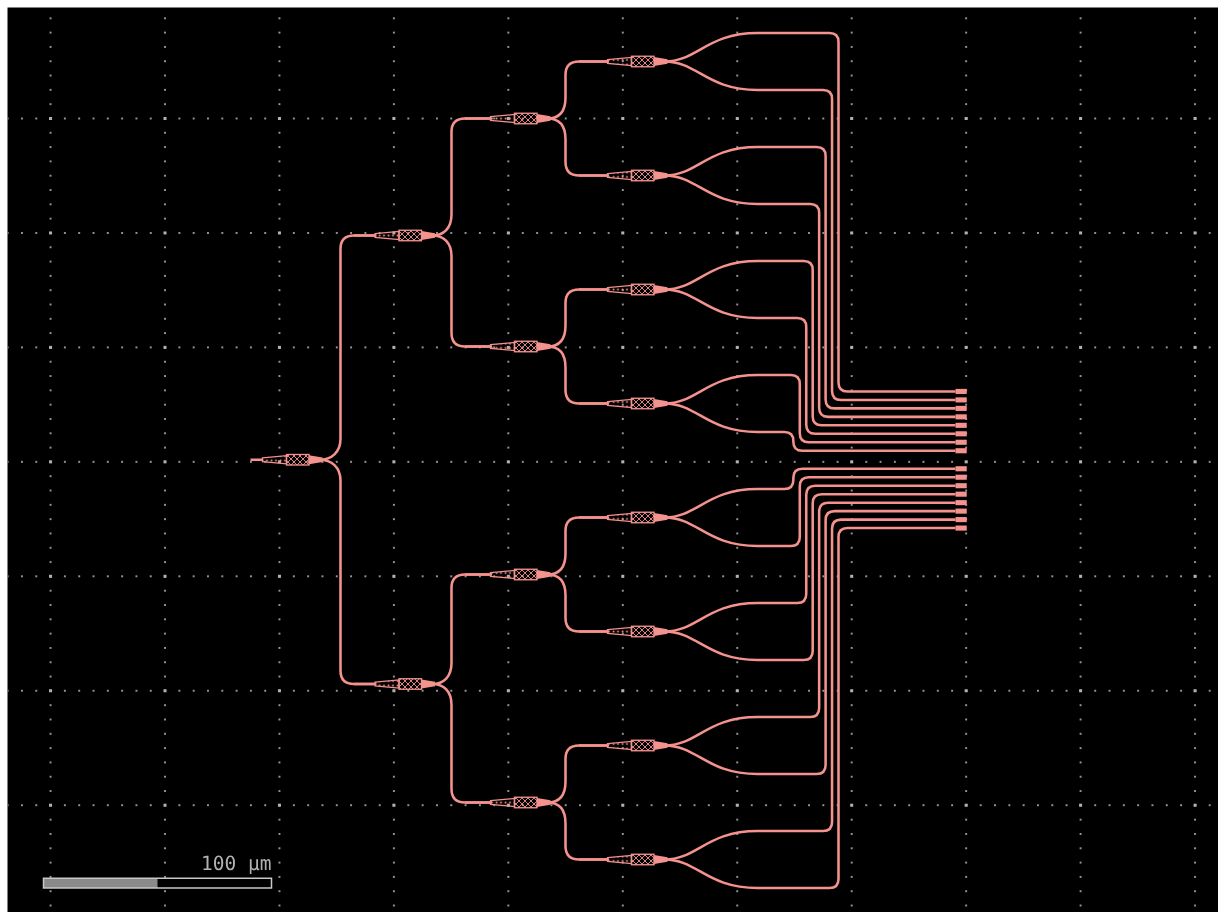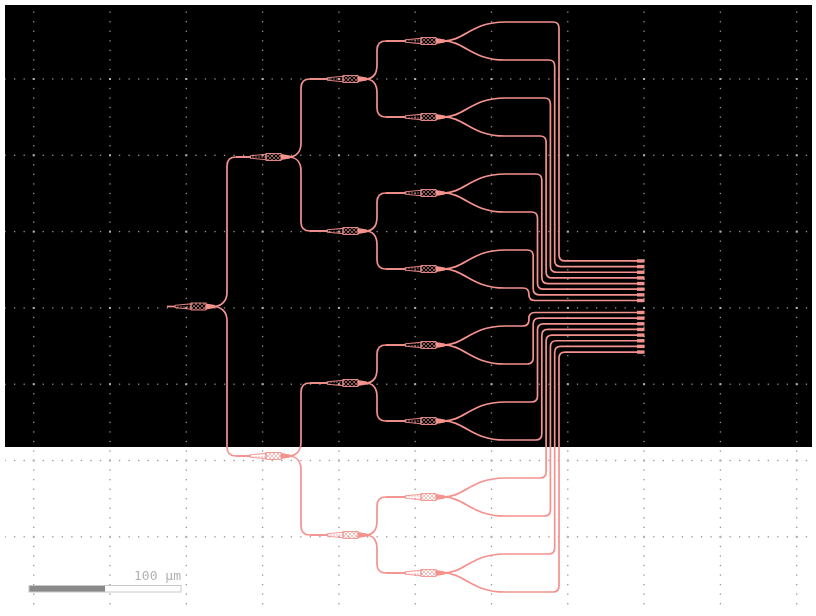--- a/index.html
+++ b/index.html
@@ -2,21 +2,21 @@
 <html><head>
 <meta charset="utf-8">
 <style>
   html,body{margin:0;padding:0;}
   body{
     width:816px;height:616px;background:#ffffff;position:relative;
     font-family:"DejaVu Sans Mono","Liberation Mono",monospace;
     overflow:hidden;
   }
   .viewport{
-    position:absolute;left:5px;top:5px;width:807px;height:442px;
+    position:absolute;left:5px;top:5px;width:807px;height:603px;
     background:#000000;
   }
   svg{display:block}
 </style>
 </head>
 <body>
 
 <div class="viewport">
   <svg id="layout-svg" width="807" height="603">
     <defs>

